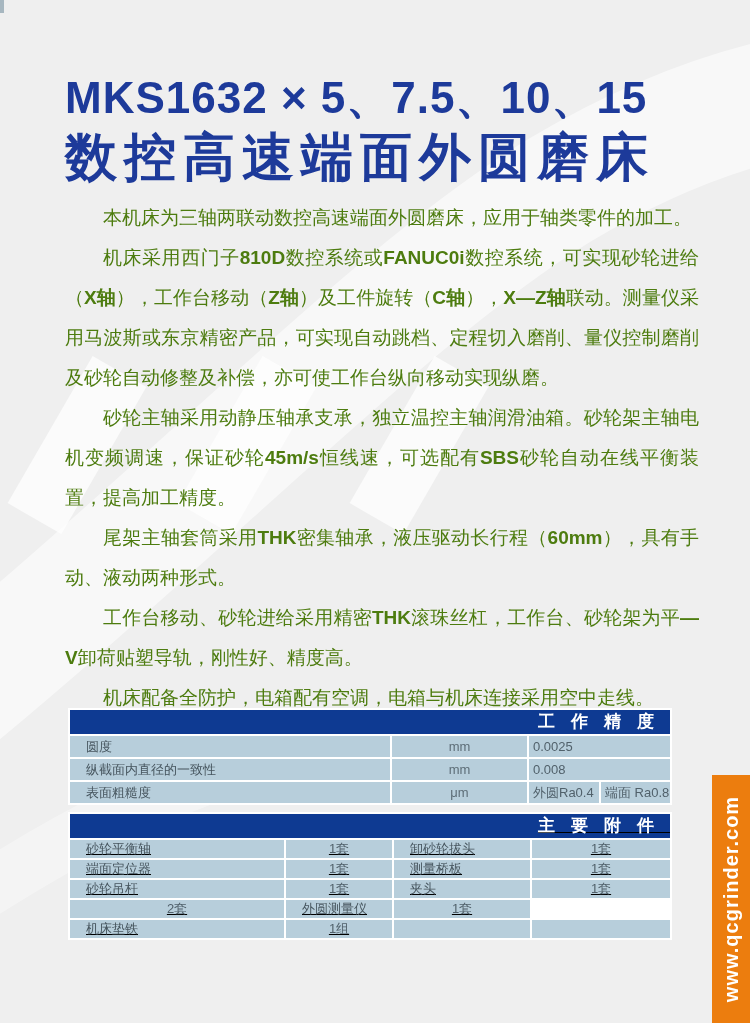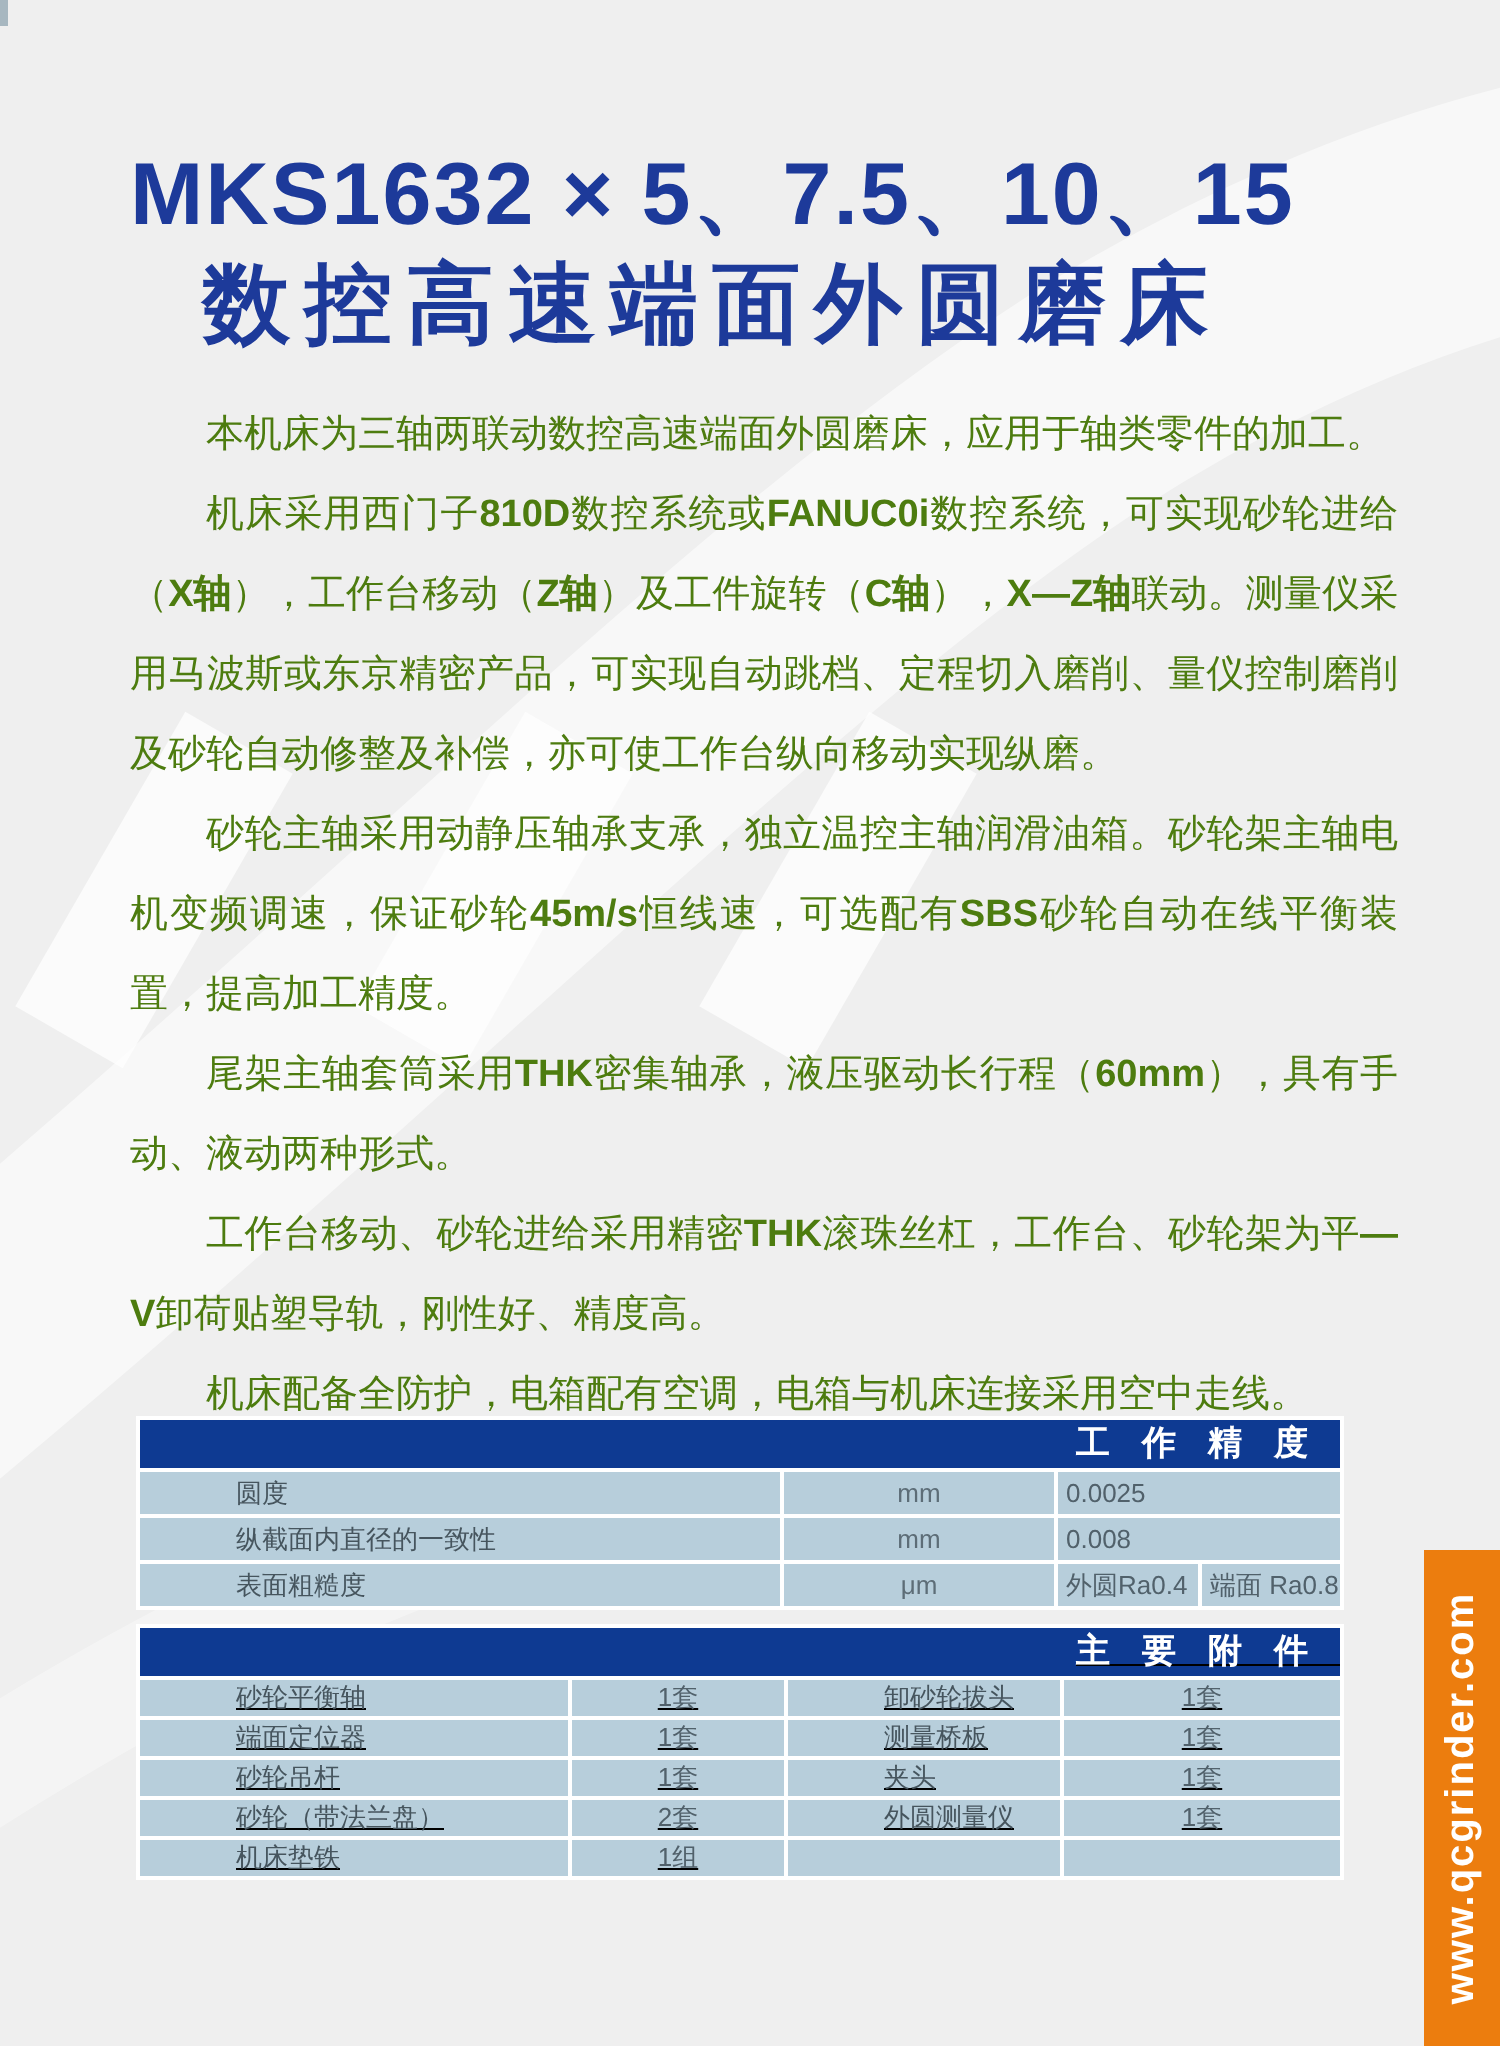--- a/index.html
+++ b/index.html
@@ -3,37 +3,37 @@
 <meta charset="utf-8">
 <style>
   html,body{margin:0;padding:0;}
   body{font-family:"Liberation Sans","DejaVu Sans",sans-serif;}
   .page{position:relative;width:750px;height:1023px;background:#efefef;overflow:hidden;}
   .bg-art{position:absolute;left:0;top:0;width:750px;height:1023px;pointer-events:none;}
   .corner-mark{position:absolute;left:0;top:0;width:4px;height:13px;background:#a7b7c0;}
 
   .title-block{position:absolute;left:65px;top:76px;color:#1d3a9a;font-weight:bold;line-height:1;}
   .title-line1{font-size:44px;letter-spacing:1px;white-space:nowrap;}
-  .title-line2{font-size:44px;letter-spacing:7px;margin-top:11px;white-space:nowrap;text-align:center;}
+  .title-line2{font-size:52px;letter-spacing:7px;margin-top:11px;white-space:nowrap;text-align:center;}
 
   .body-text{position:absolute;left:65px;top:198px;width:634px;font-size:19px;line-height:40px;
              color:#4d7c0f;text-align:justify;}
   .body-text p{margin:0;text-indent:2em;}
   .body-text .b{font-weight:bold;}
 
   .tbl{position:absolute;left:68px;width:604px;background:#ffffff;padding:2px;box-sizing:border-box;
        display:flex;flex-direction:column;gap:2px;font-size:13px;}
   .tbl-header{background:#0e3a92;color:#ffffff;font-weight:bold;text-align:right;
               height:24px;line-height:24px;letter-spacing:16px;text-indent:16px;font-size:17px;}
   .trow{display:grid;column-gap:2px;}
   .trow .cell{background:#b7cedb;color:#46555e;display:flex;align-items:center;}
   .t1 .trow{grid-template-columns:320px 135px 1fr;height:21px;}
   .t1 .trow.split{grid-template-columns:320px 135px 70px 1fr;}
   .t2 .trow{grid-template-columns:214px 106px 136px 1fr;height:18px;}
-  .cell.label{padding-left:48px;}
+  .cell.label{padding-left:16px;}
   .cell.unit{justify-content:center;color:#5d6d77;}
   .cell.val{padding-left:4px;color:#51616b;}
   .cell.qty{justify-content:center;color:#51616b;}
 
   .side-strip{position:absolute;left:712px;top:775px;width:38px;height:248px;background:#ec7d0e;}
   .side-strip .url{position:absolute;left:50%;top:50%;transform:translate(-50%,-50%) rotate(-90deg);
                    white-space:nowrap;color:#ffffff;font-weight:bold;font-size:20px;letter-spacing:1px;}
 </style>
 </head>
 <body>
@@ -103,21 +103,20 @@
           <div class="cell label">测量桥板</div>
           <div class="cell qty">1套</div>
         </div>
         <div class="trow">
           <div class="cell label">砂轮吊杆</div>
           <div class="cell qty">1套</div>
           <div class="cell label">夹头</div>
           <div class="cell qty">1套</div>
         </div>
         <div class="trow">
-          <div class="cell label">砂轮（带法兰盘）</div>
           <div class="cell qty">2套</div>
           <div class="cell label">外圆测量仪</div>
           <div class="cell qty">1套</div>
         </div>
         <div class="trow">
           <div class="cell label">机床垫铁</div>
           <div class="cell qty">1组</div>
           <div class="cell label"></div>
           <div class="cell qty"></div>
         </div>

